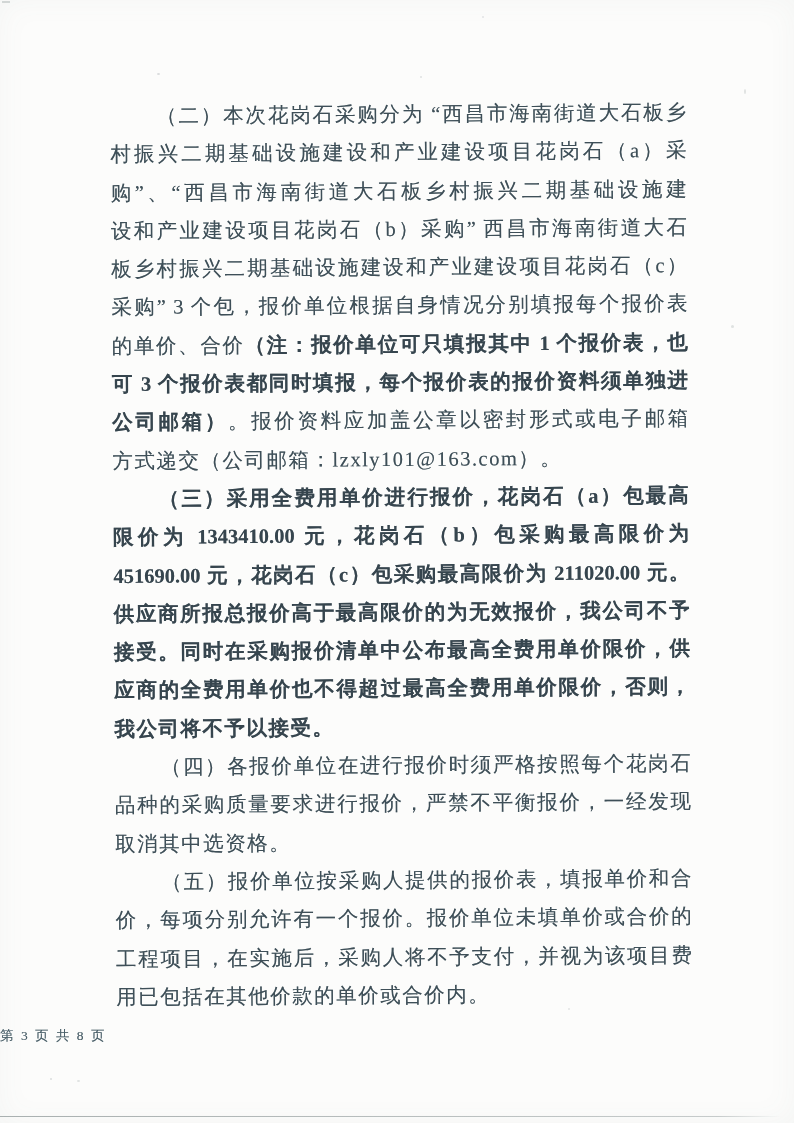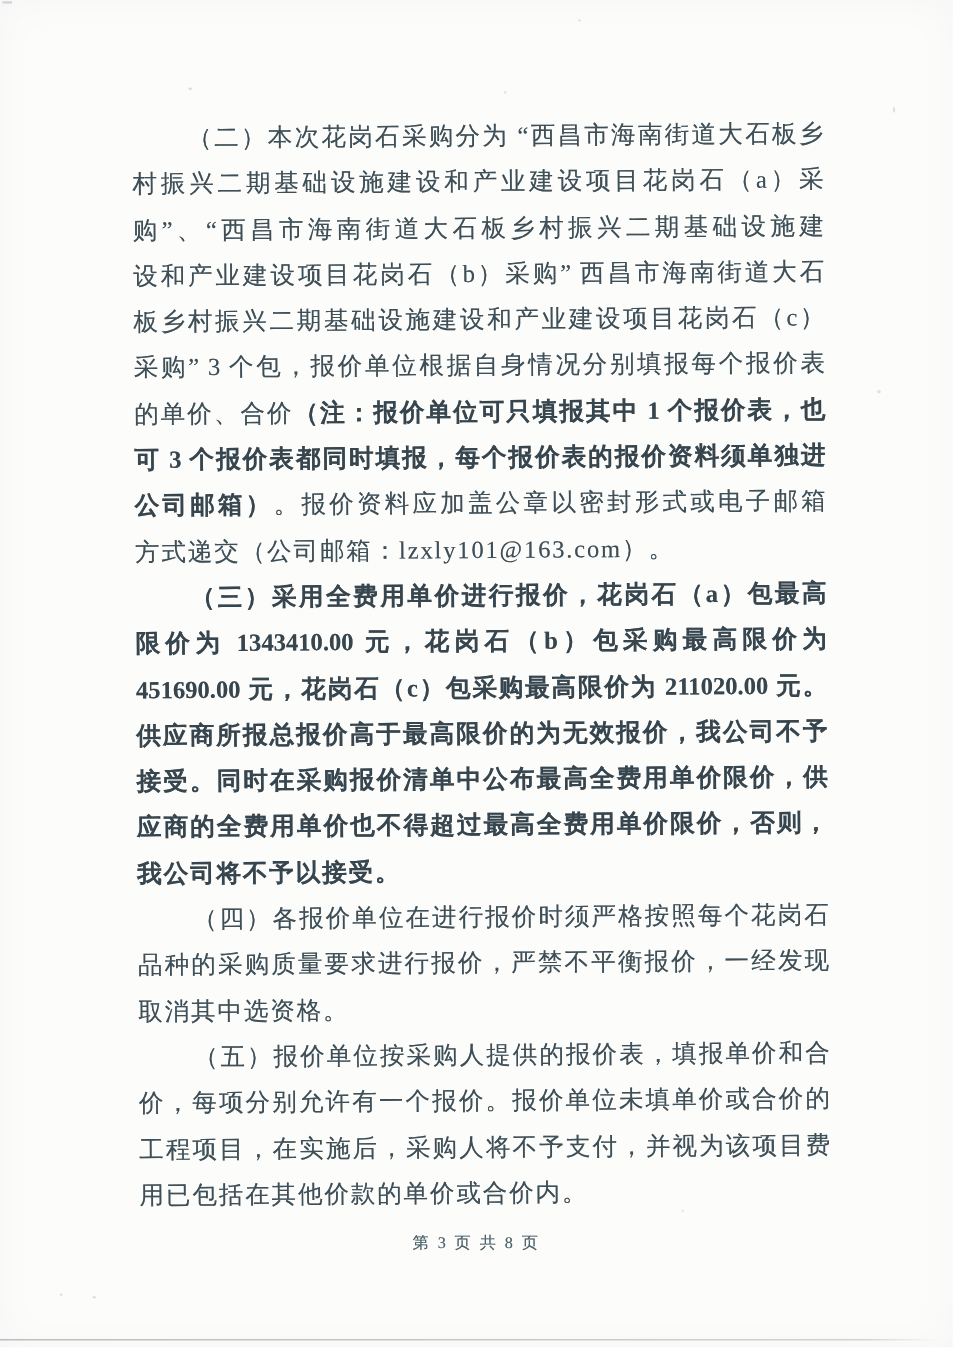--- a/index.html
+++ b/index.html
@@ -39,21 +39,21 @@
   }
   .line.indent{ text-indent:46px; }
   .seg.b{
     font-weight:700;
     color:var(--ink-bold);
     text-shadow:0 0 0.5px rgba(54,69,78,0.55);
   }
   .footer{
     position:absolute;
     left:0;top:1027px;width:100%;
-    text-align:center;
+    text-align:left;
     font-size:13.5px;
     letter-spacing:2px;
     color:#4a5f69;
     text-shadow:0 0 0.5px rgba(74,95,105,0.5);
   }
   .bottom-line{
     position:absolute;left:0;top:1116px;
     width:781px;height:1px;
     background:linear-gradient(to right,#a9b0b0 0%,#b9bfbf 55%,#c6cbcb 92%,rgba(198,203,203,0) 100%);
   }

